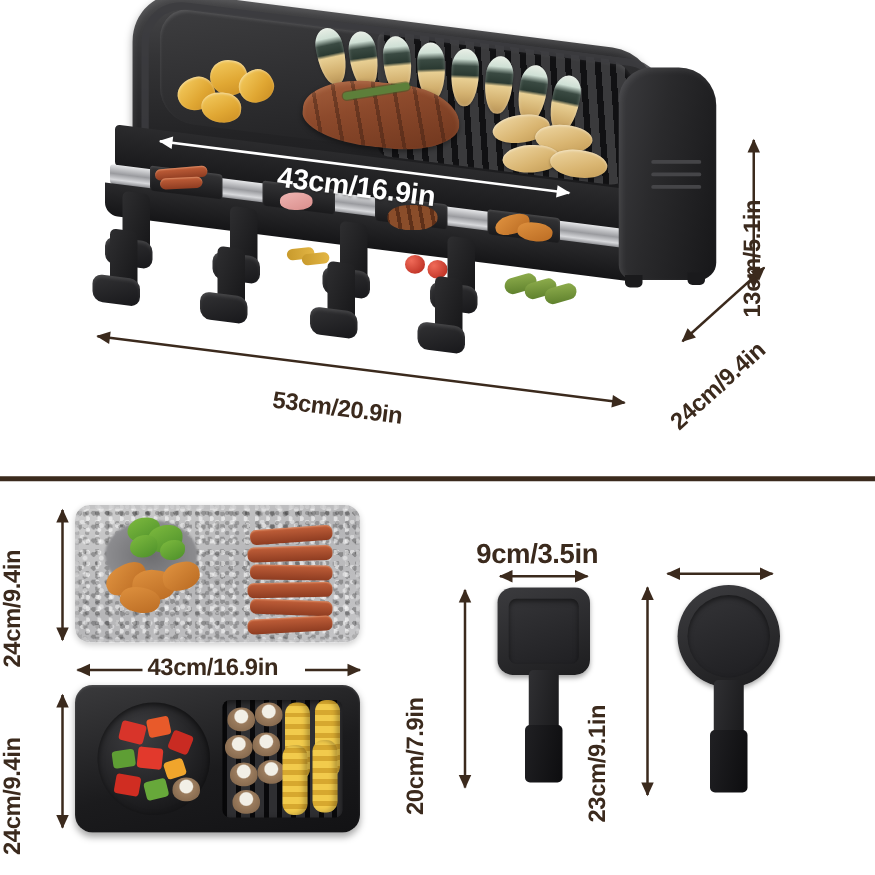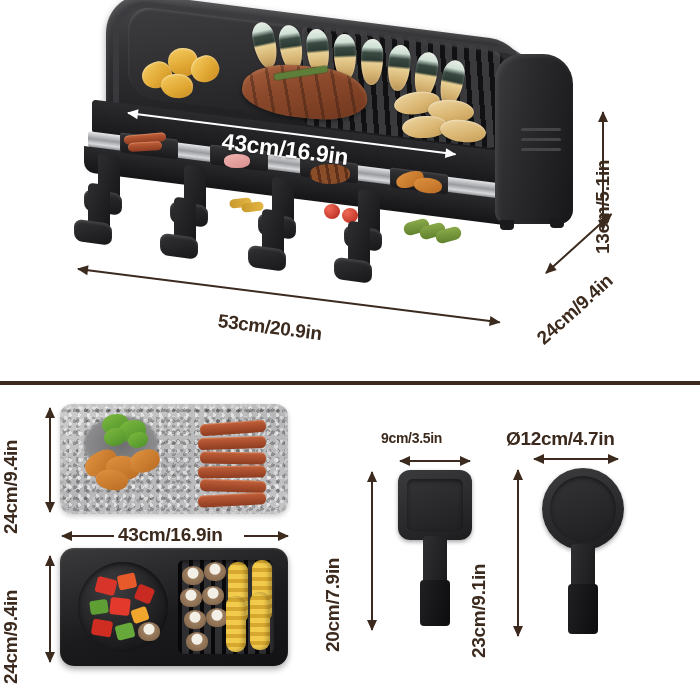--- a/index.html
+++ b/index.html
@@ -433,31 +433,30 @@
 
   <div class="abs arrow-v" style="left:49px;top:556px;height:106px;"></div>
   <div class="abs dim rot-cw" style="left:22px;top:662px;font-size:19px;">24cm/9.4in</div>
 
   <div class="abs" style="left:390px;top:470px;width:90px;height:160px;">
     <div class="acc-square-pan" style="left:8px;top:0;"></div>
     <div class="acc-handle" style="left:33px;top:66px;height:56px;"></div>
     <div class="acc-grip" style="left:30px;top:110px;"></div>
   </div>
 
-  <div class="abs dim" style="left:381px;top:430px;font-size:14px;">9cm/3.5in</div>
+  <div class="abs dim" style="left:381px;top:430px;font-size:22px;">9cm/3.5in</div>
   <div class="abs arrow-h" style="left:400px;top:460px;width:70px;"></div>
 
   <div class="abs arrow-v" style="left:371px;top:472px;height:158px;"></div>
   <div class="abs dim rot-cw" style="left:344px;top:630px;font-size:19px;">20cm/7.9in</div>
 
   <div class="abs" style="left:534px;top:468px;width:100px;height:168px;">
     <div class="acc-round-pan" style="left:8px;top:0;"></div>
     <div class="acc-handle" style="left:37px;top:76px;height:52px;"></div>
     <div class="acc-grip" style="left:34px;top:116px;height:50px;"></div>
   </div>
 
-  <div class="abs dim" style="left:506px;top:428px;font-size:19px;">Ø12cm/4.7in</div>
   <div class="abs arrow-h" style="left:534px;top:458px;width:84px;"></div>
 
   <div class="abs arrow-v" style="left:517px;top:470px;height:166px;"></div>
   <div class="abs dim rot-cw" style="left:490px;top:636px;font-size:19px;">23cm/9.1in</div>
 
 </div>
 
 </body></html>

